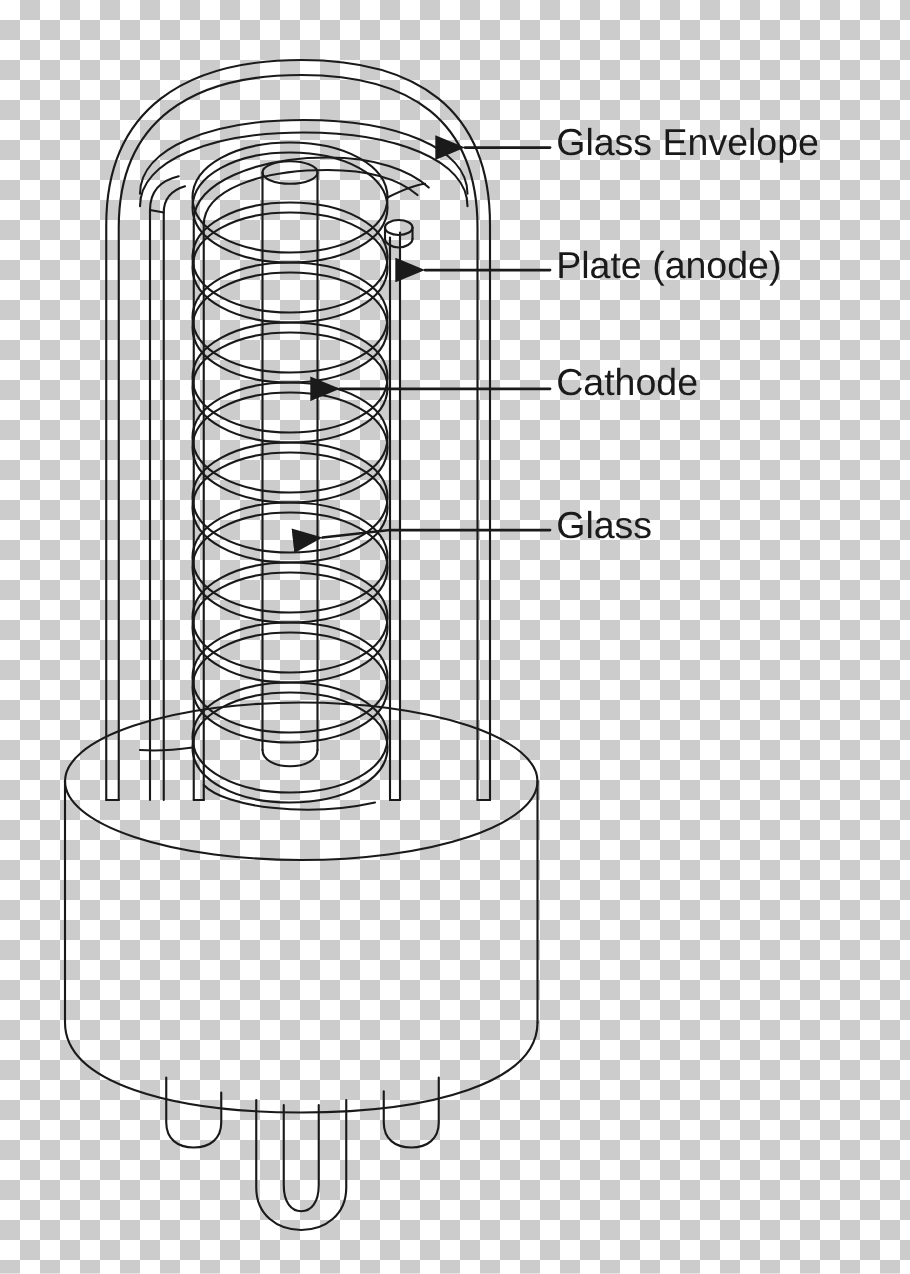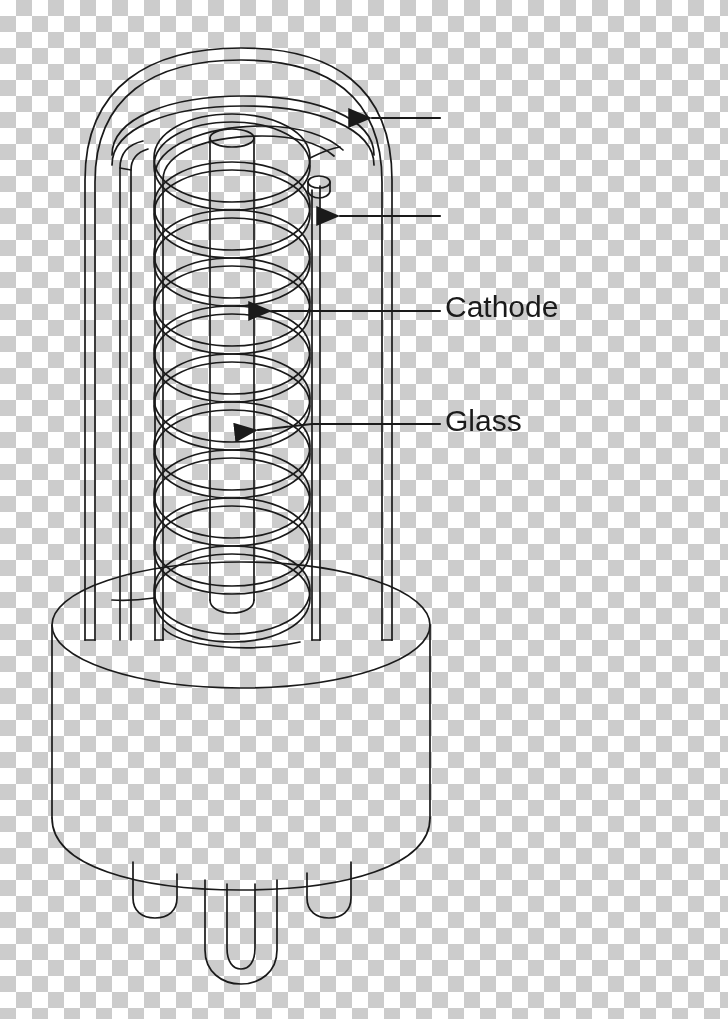--- a/index.html
+++ b/index.html
@@ -184,19 +184,21 @@
       <g stroke-width="2.2">
         <line x1="440" y1="118" x2="372" y2="118" marker-end="url(#arrowTip)"></line>
         <line x1="440" y1="216" x2="340" y2="216" marker-end="url(#arrowTip)"></line>
         <line x1="440" y1="311" x2="272" y2="311" marker-end="url(#arrowTip)"></line>
         <path d="M 440 424 L 312 424 L 258 430" marker-end="url(#arrowTip)"></path>
       </g>
 
     </g>
   </svg>
 
-
+  <div class="lbl" id="lbl-glass-envelope">Glass Envelope</div>
+
+  <div class="lbl" id="lbl-plate-anode">Plate (anode)</div>
 
   <div class="lbl" id="lbl-cathode">Cathode</div>
 
   <div class="lbl" id="lbl-grid">Glass</div>
 
 </div>
 
 </body></html>

